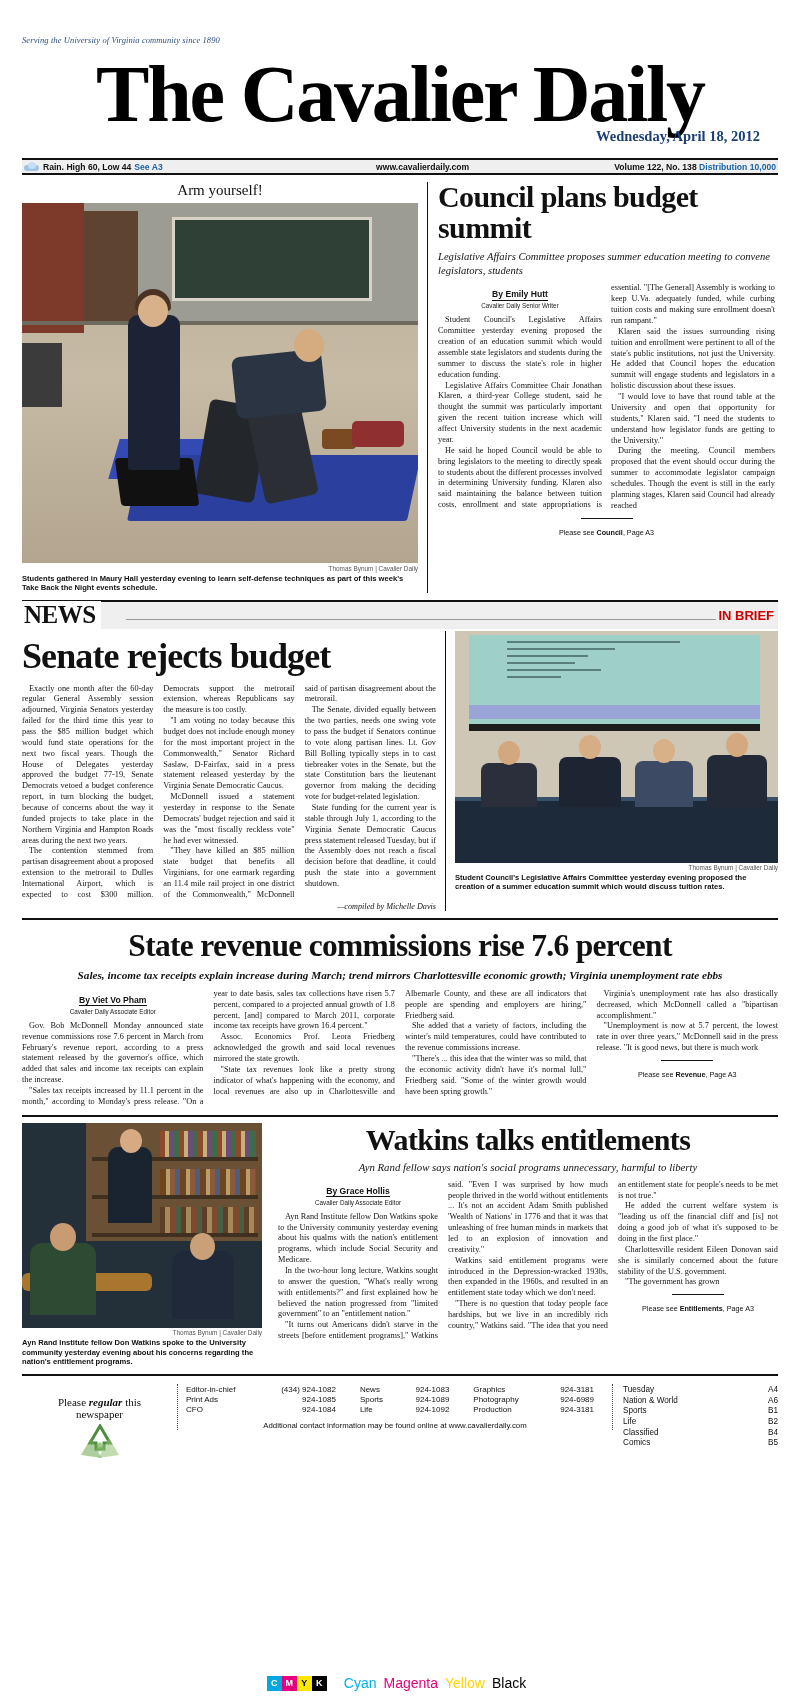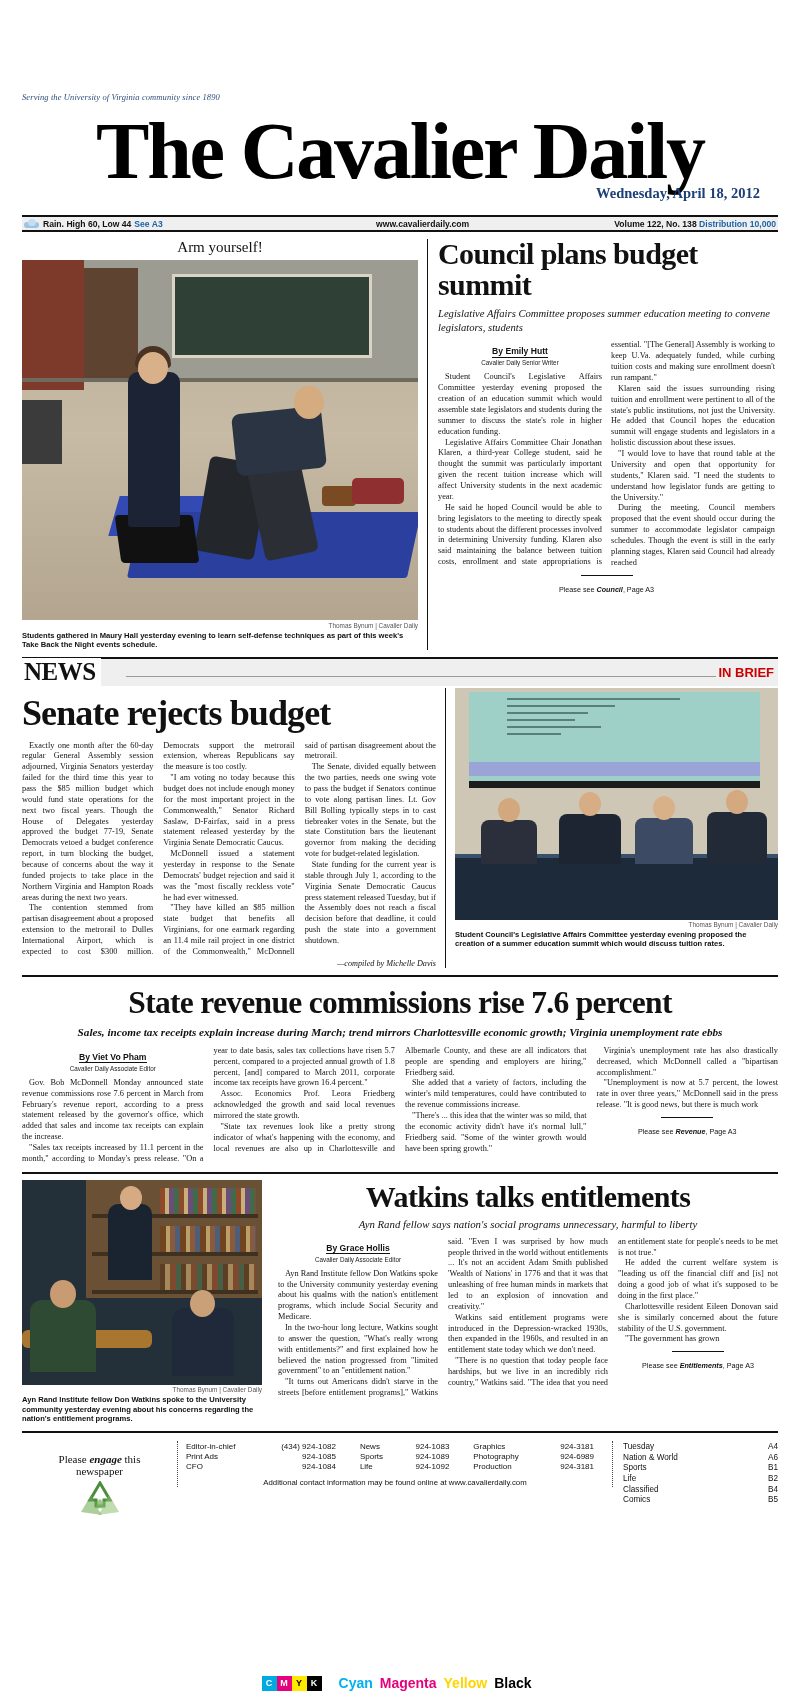--- a/index.html
+++ b/index.html
@@ -10,21 +10,21 @@
     font-family: "Liberation Serif", serif;
     color:#111;
     overflow:hidden;
   }
   .page { width:800px; height:1699px; position:relative; padding:0 22px; }
 
   
   .tagline {
     font-family:"Liberation Serif", serif;
     font-style:italic; font-size:8.5px; color:#2f4f7a;
-    padding-top:92px; letter-spacing:.1px;
+    padding-top:35px; letter-spacing:.1px;
   }
   .nameplate {
     font-family:"Liberation Serif", serif;
     font-weight:bold; font-size:80px; line-height:.94;
     letter-spacing:-2.2px; text-align:center;
     margin-top:12px; color:#000;
   }
   .dateline-row { position:relative; height:20px; }
   .dateline {
     position:absolute; right:18px; top:-4px;
@@ -69,21 +69,21 @@
     margin:0; font-size:8.3px; line-height:1.31;
     text-align:justify; text-indent:7px;
     font-family:"Liberation Serif", serif;
     hyphens:auto; color:#141414;
   }
   .jump {
     text-align:center; font-family:"Liberation Sans", sans-serif;
     font-size:7.2px; margin-top:5px; padding-top:4px;
   }
   .jump-rule { width:52px; height:1px; background:#111; margin:6px auto 3px; }
-  .jump b { font-weight:bold;font-style:italic; }
+  .jump b { font-weight:bold; }
   .credit {
     font-family:"Liberation Sans", sans-serif; font-size:6.4px;
     color:#555; text-align:right; padding-top:1.5px;
   }
   .photocap {
     font-family:"Liberation Sans", sans-serif; font-weight:bold;
     font-size:7.6px; line-height:1.24; padding-top:2px; color:#111;
   }
   .photo { position:relative; overflow:hidden; background:#333; }
 
@@ -229,21 +229,21 @@
   .itab td.pg { text-align:right; }
 
   
   .colorbar {
     position:absolute; left:0; right:0; bottom:8px;
     display:flex; align-items:center; justify-content:center; gap:0px;
   }
   .swatches { display:flex; margin-right:10px; }
   .sw { width:15px; height:15px; display:flex; align-items:center; justify-content:center;
         font-family:"Liberation Sans", sans-serif; font-size:9px; font-weight:bold; color:#fff; }
-  .cb-words { font-family:"Liberation Sans", sans-serif; font-size:14px; font-weight:bold;margin-left:7px; }
+  .cb-words { font-family:"Liberation Sans", sans-serif; font-size:14px; font-weight:normal;margin-left:7px; }
   .cb-words span { margin-right:7px; }
 </style>
 </head>
 <body>
 
 <div class="page">
 
   <div class="tagline">Serving the University of Virginia community since 1890</div>
   <div class="nameplate">The Cavalier Daily</div>
   <div class="dateline-row">
@@ -437,21 +437,21 @@
           <span>Please see </span><b>Entitlements</b><span>, Page A3</span>
         </div>
       </div>
     </div>
   </div>
 
   <div class="footer-rule"></div>
   <div class="footer">
     <div class="f-recycle">
       <div class="txt">
-        <span>Please </span><i>engage</i><span> this</span>
+        <span>Please </span><i>regular</i><span> this</span>
       </div>
       <div class="txt">newspaper</div>
       <svg class="tri" width="46" height="36" viewBox="0 0 46 36">
         <path d="M23 2 L33 19 L27 19 L27 25 L19 25 L19 19 L13 19 Z" fill="none" stroke="#4c8c3f" stroke-width="3"></path>
         <path d="M4 31 L14 14 L18 21 L23 18 L27 25 L21 28 L25 34 Z" fill="#6aa84f" opacity=".55"></path>
         <path d="M42 31 L32 14 L28 21 L23 18 L19 25 L25 28 L21 34 Z" fill="#8dc06f" opacity=".55"></path>
       </svg>
     </div>
 
     <div class="f-contacts">

